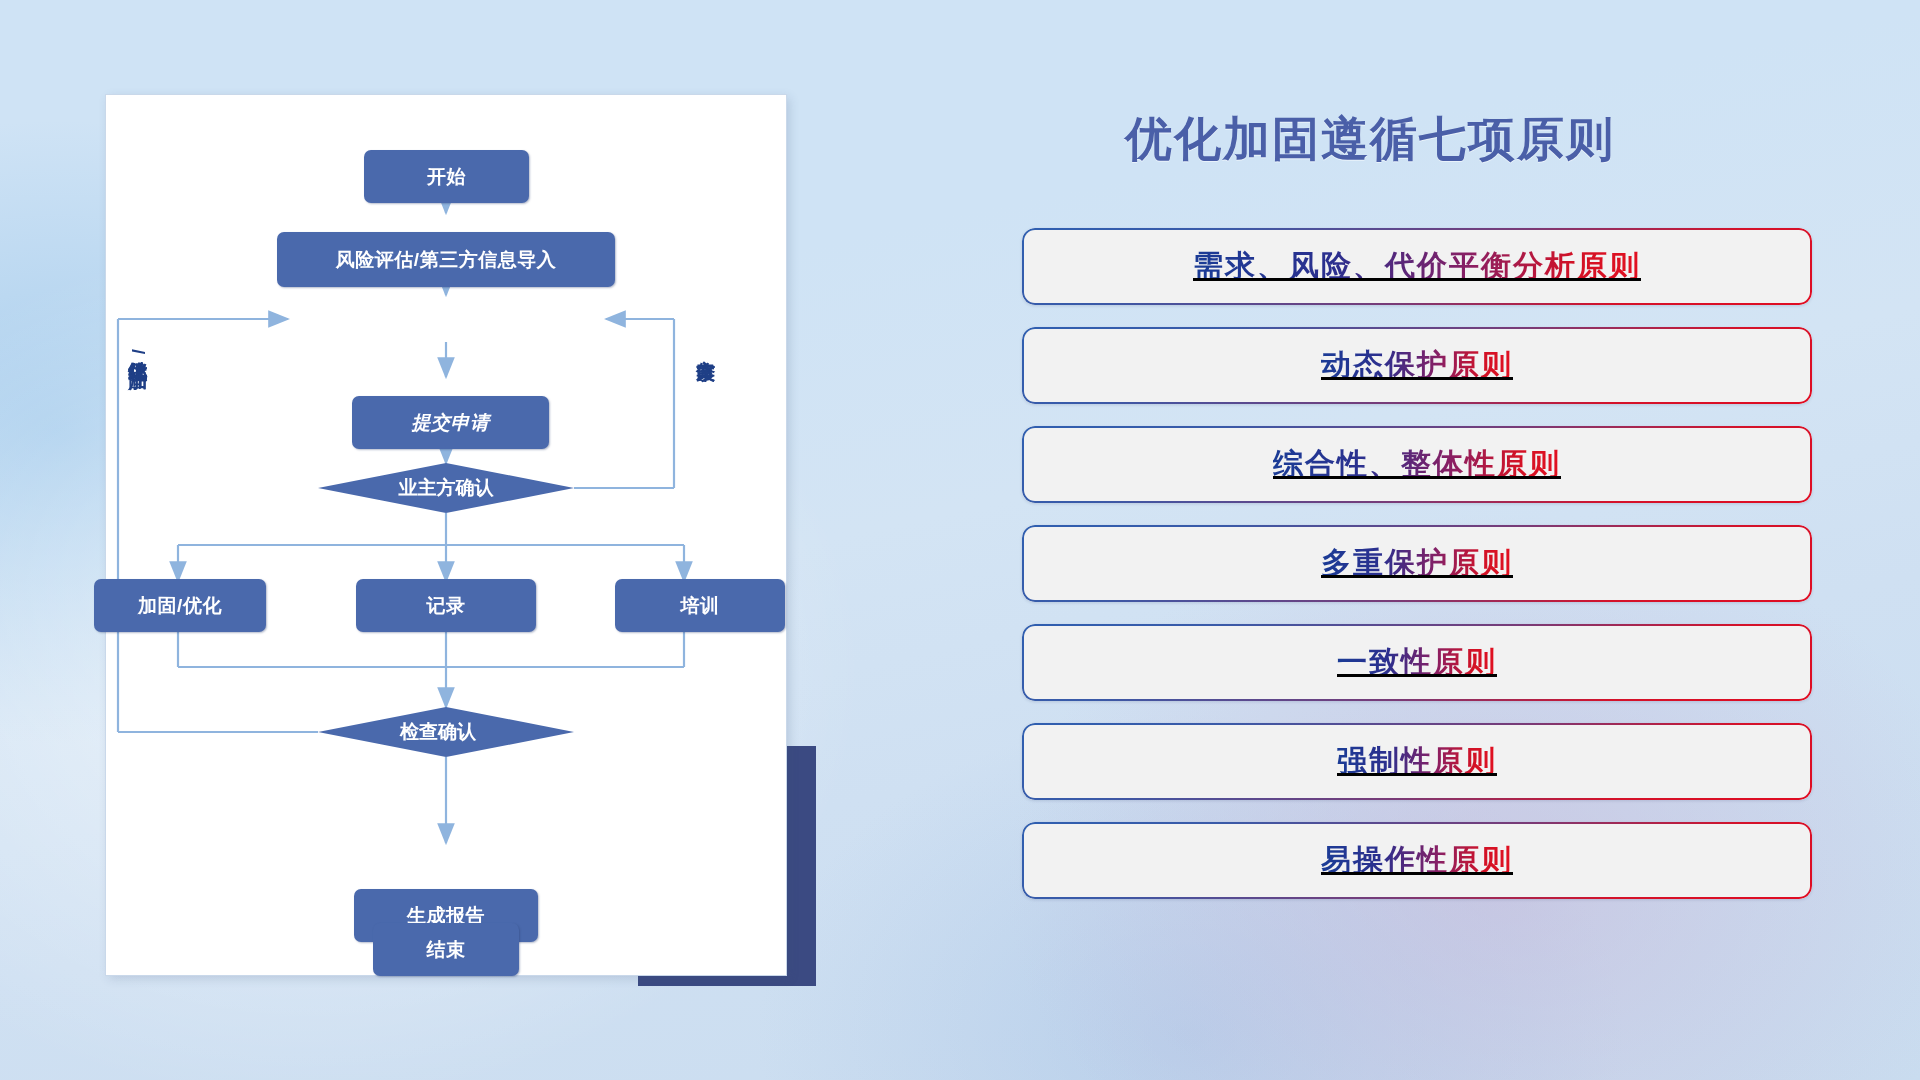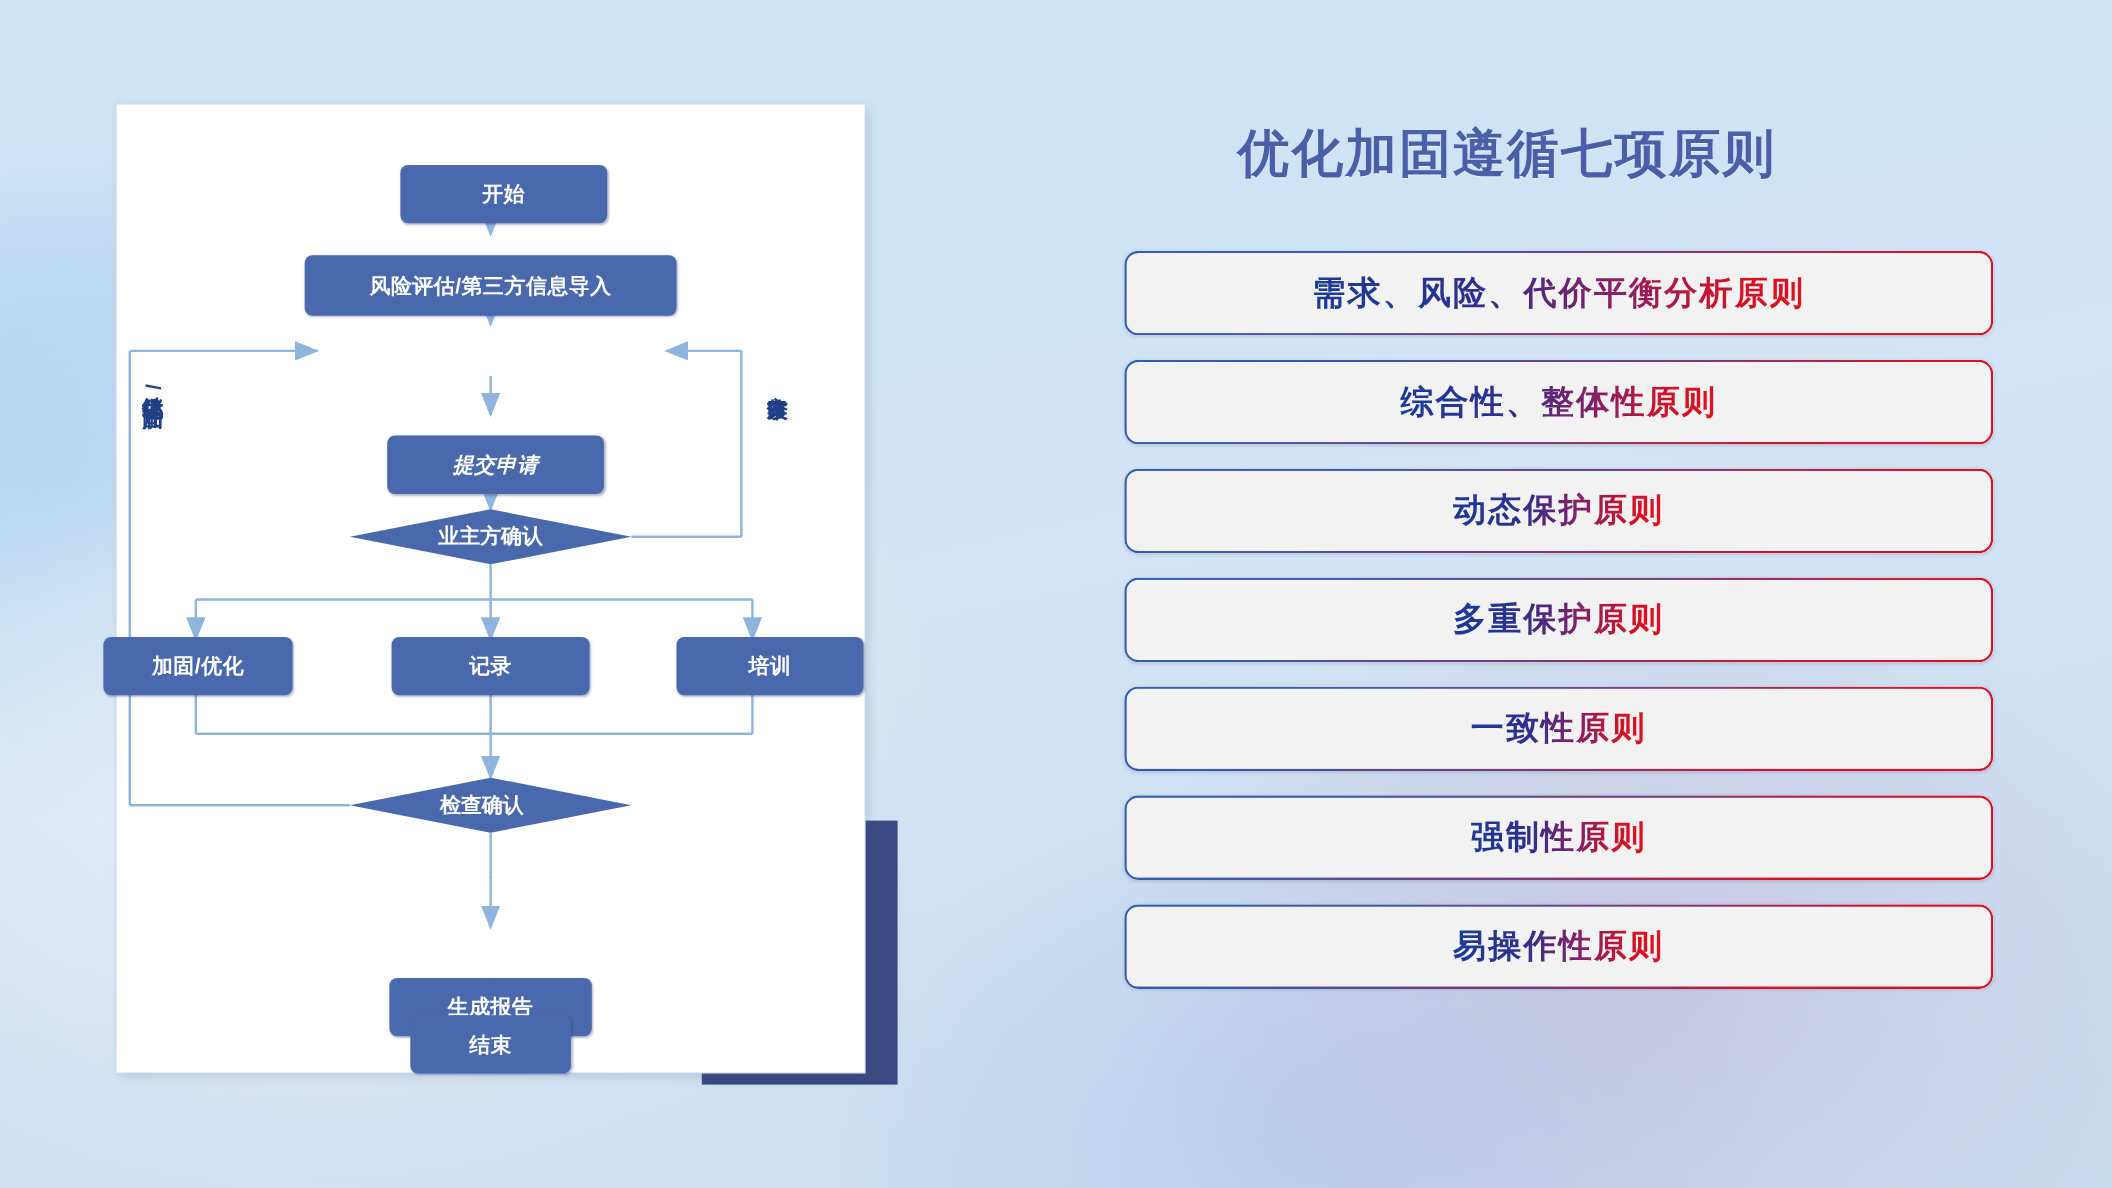--- a/index.html
+++ b/index.html
@@ -52,21 +52,21 @@
   .vlabel.slash{text-orientation:mixed;}
 
   
   #right-title{
     position:absolute;left:1020px;top:108px;width:700px;
     text-align:center;
     font-size:47px;font-weight:bold;letter-spacing:2px;
     color:#4a5fa8;
     text-shadow:0 1px 0 rgba(255,255,255,.55);
   }
-  #cards{position:absolute;left:1022px;top:228px;width:790px;}
+  #cards{position:absolute;left:1022px;top:228px;width:790px;text-decoration:underline;}
   .p-card{
     position:relative;box-sizing:border-box;
     height:77px;margin-bottom:22px;border-radius:13px;
     background:#f2f2f2;
     display:flex;align-items:center;justify-content:center;
     box-shadow:0 1px 3px rgba(60,80,120,.18);
   }
   .p-card::before{
     content:"";position:absolute;inset:0;border-radius:13px;padding:2px;
     background:linear-gradient(150deg,#2f5fb0 0%,#3a5aa8 22%,#7a3a76 55%,#d4122a 78%,#e00c22 100%);
@@ -130,21 +130,21 @@
 
         <line x1="468" y1="393" x2="568" y2="393"></line>
         <line x1="568" y1="393" x2="568" y2="224"></line>
         <line x1="568" y1="224" x2="500" y2="224" marker-end="url(#ar)"></line>
       </g>
 
       <polygon points="340,368 468,393 340,418 212,393" fill="#4a69ac"></polygon>
       <polygon points="340,612 468,637 340,662 212,637" fill="#4a69ac"></polygon>
     </svg>
 
-    <div class="node" style="left:258px;top:55px;width:188px;height:53px;">开始</div>
+    <div class="node" style="left:258px;top:55px;width:165px;height:53px;">开始</div>
 
     <div class="node" style="left:171px;top:137px;width:338px;height:55px;">风险评估/第三方信息导入</div>
 
 
     <div class="node" style="left:246px;top:301px;width:197px;height:53px;font-style:italic;">提交申请</div>
 
     <div class="diamond-label" style="left:212px;top:368px;width:256px;height:50px;">业主方确认</div>
 
     <div class="node" style="left:-12px;top:484px;width:172px;height:53px;">加固/优化</div>
 
@@ -163,24 +163,24 @@
     <div class="vlabel" style="left:590px;top:250px;">方案修改</div>
   </div>
 
   <div id="right-title">优化加固遵循七项原则</div>
 
   <div id="cards">
     <div class="p-card">
       <span>需求、风险、代价平衡分析原则</span>
     </div>
     <div class="p-card">
-      <span>综合性、整体性原则</span>
+      <span>动态保护原则</span>
     </div>
     <div class="p-card">
-      <span>动态保护原则</span>
+      <span>综合性、整体性原则</span>
     </div>
     <div class="p-card">
       <span>多重保护原则</span>
     </div>
     <div class="p-card">
       <span>一致性原则</span>
     </div>
     <div class="p-card">
       <span>强制性原则</span>
     </div>

